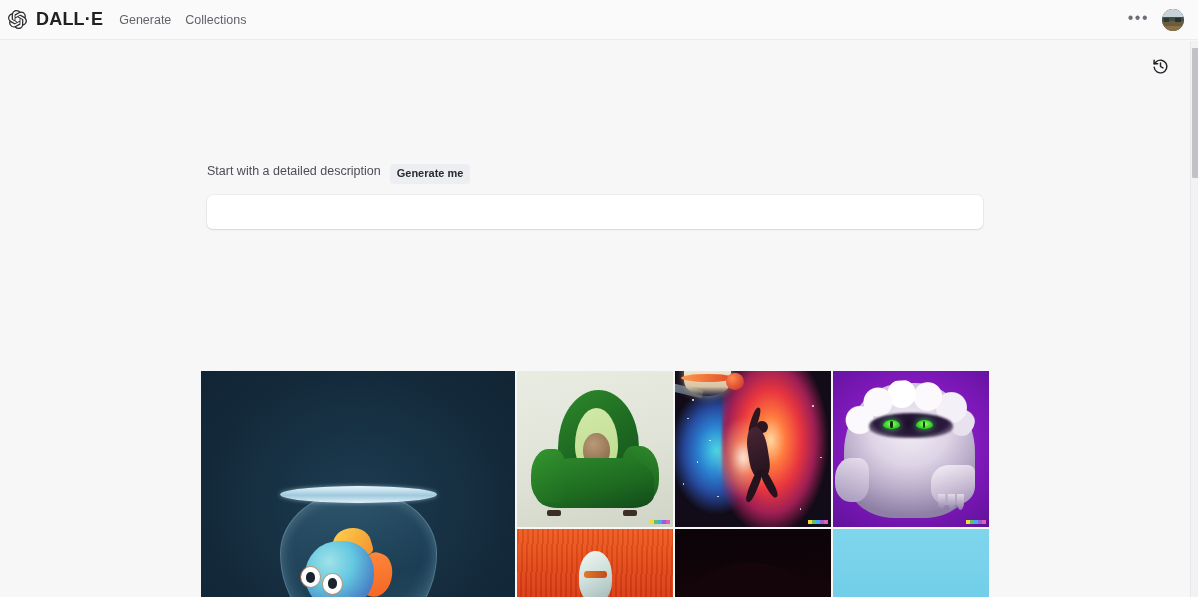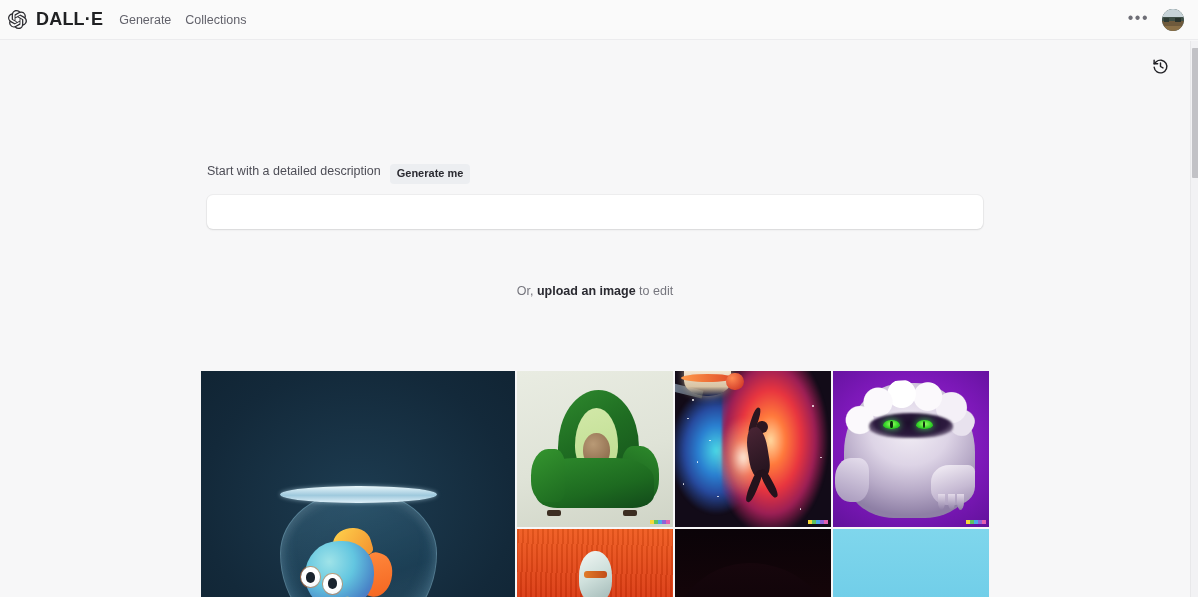--- a/index.html
+++ b/index.html
@@ -565,25 +565,20 @@
   <div class="prompt-area">
     <div class="prompt-header">
       <span class="prompt-label">Start with a detailed description</span>
       <button class="surprise-btn">Generate me</button>
     </div>
 
     <div class="prompt-row">
     </div>
   </div>
 
-  <div class="upload-line">
-    <span>Or,</span>
-    <span class="upload-link">upload an image</span>
-    <span>to edit</span>
-  </div>
 
   <div class="gallery">
 
     <div class="gal-col-left">
       <div class="tile tile-big">
         <div class="art a-fish">
           <div class="fish-bowl"></div>
           <div class="fish-rim"></div>
           <div class="fish-fin-top"></div>
           <div class="fish-tail"></div>

